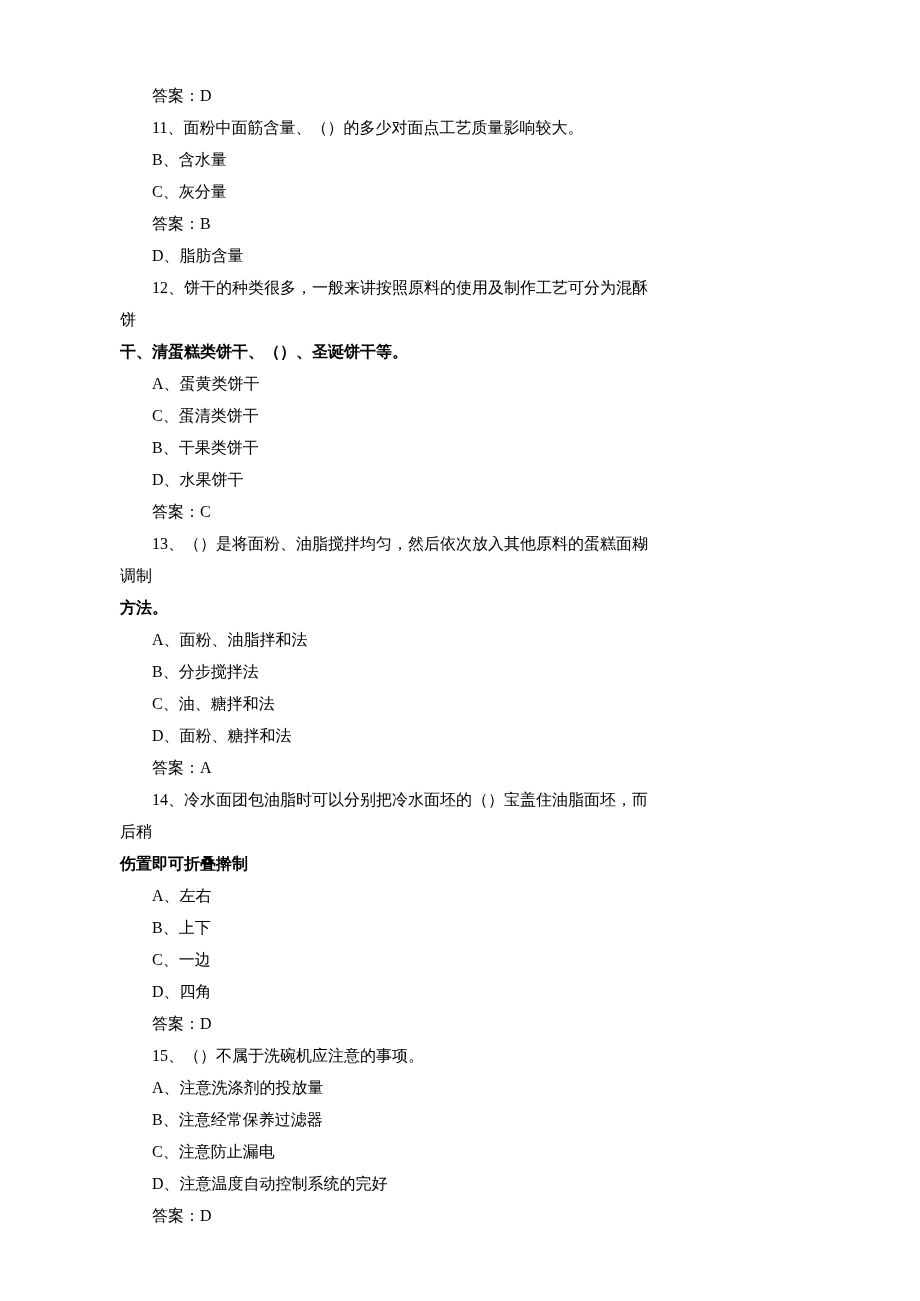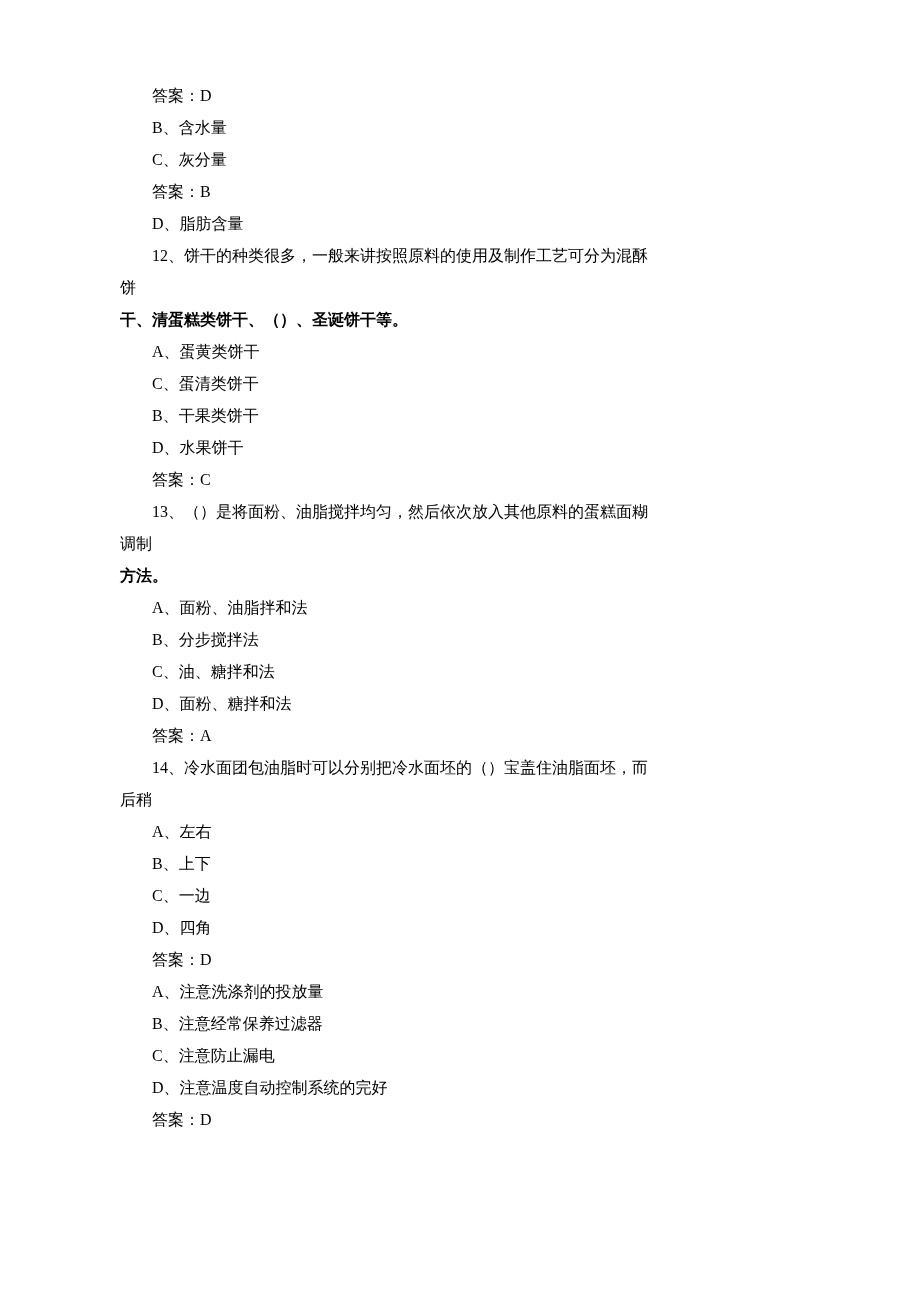--- a/index.html
+++ b/index.html
@@ -25,20 +25,21 @@
     font-weight: bold;
   }
 </style>
 </head>
 <body>
 
 <div class="page">
 
   <div class="line">答案：D</div>
 
+  <div class="line">11、面粉中面筋含量、（）的多少对面点工艺质量影响较大。</div>
   <div class="line">B、含水量</div>
   <div class="line">C、灰分量</div>
   <div class="line">答案：B</div>
   <div class="line">D、脂肪含量</div>
 
   <div class="line">12、饼干的种类很多，一般来讲按照原料的使用及制作工艺可分为混酥饼</div>
   <div class="line-flush">干、清蛋糕类饼干、（）、圣诞饼干等。</div>
   <div class="line">A、蛋黄类饼干</div>
   <div class="line">C、蛋清类饼干</div>
   <div class="line">B、干果类饼干</div>
@@ -47,25 +48,27 @@
 
   <div class="line">13、（）是将面粉、油脂搅拌均匀，然后依次放入其他原料的蛋糕面糊调制</div>
   <div class="line-flush">方法。</div>
   <div class="line">A、面粉、油脂拌和法</div>
   <div class="line">B、分步搅拌法</div>
   <div class="line">C、油、糖拌和法</div>
   <div class="line">D、面粉、糖拌和法</div>
   <div class="line">答案：A</div>
 
   <div class="line">14、冷水面团包油脂时可以分别把冷水面坯的（）宝盖住油脂面坯，而后稍</div>
+  <div class="line-flush">伤置即可折叠擀制</div>
   <div class="line">A、左右</div>
   <div class="line">B、上下</div>
   <div class="line">C、一边</div>
   <div class="line">D、四角</div>
   <div class="line">答案：D</div>
 
+  <div class="line">15、（）不属于洗碗机应注意的事项。</div>
   <div class="line">A、注意洗涤剂的投放量</div>
   <div class="line">B、注意经常保养过滤器</div>
   <div class="line">C、注意防止漏电</div>
   <div class="line">D、注意温度自动控制系统的完好</div>
   <div class="line">答案：D</div>
 
 </div>
 
 </body></html>

